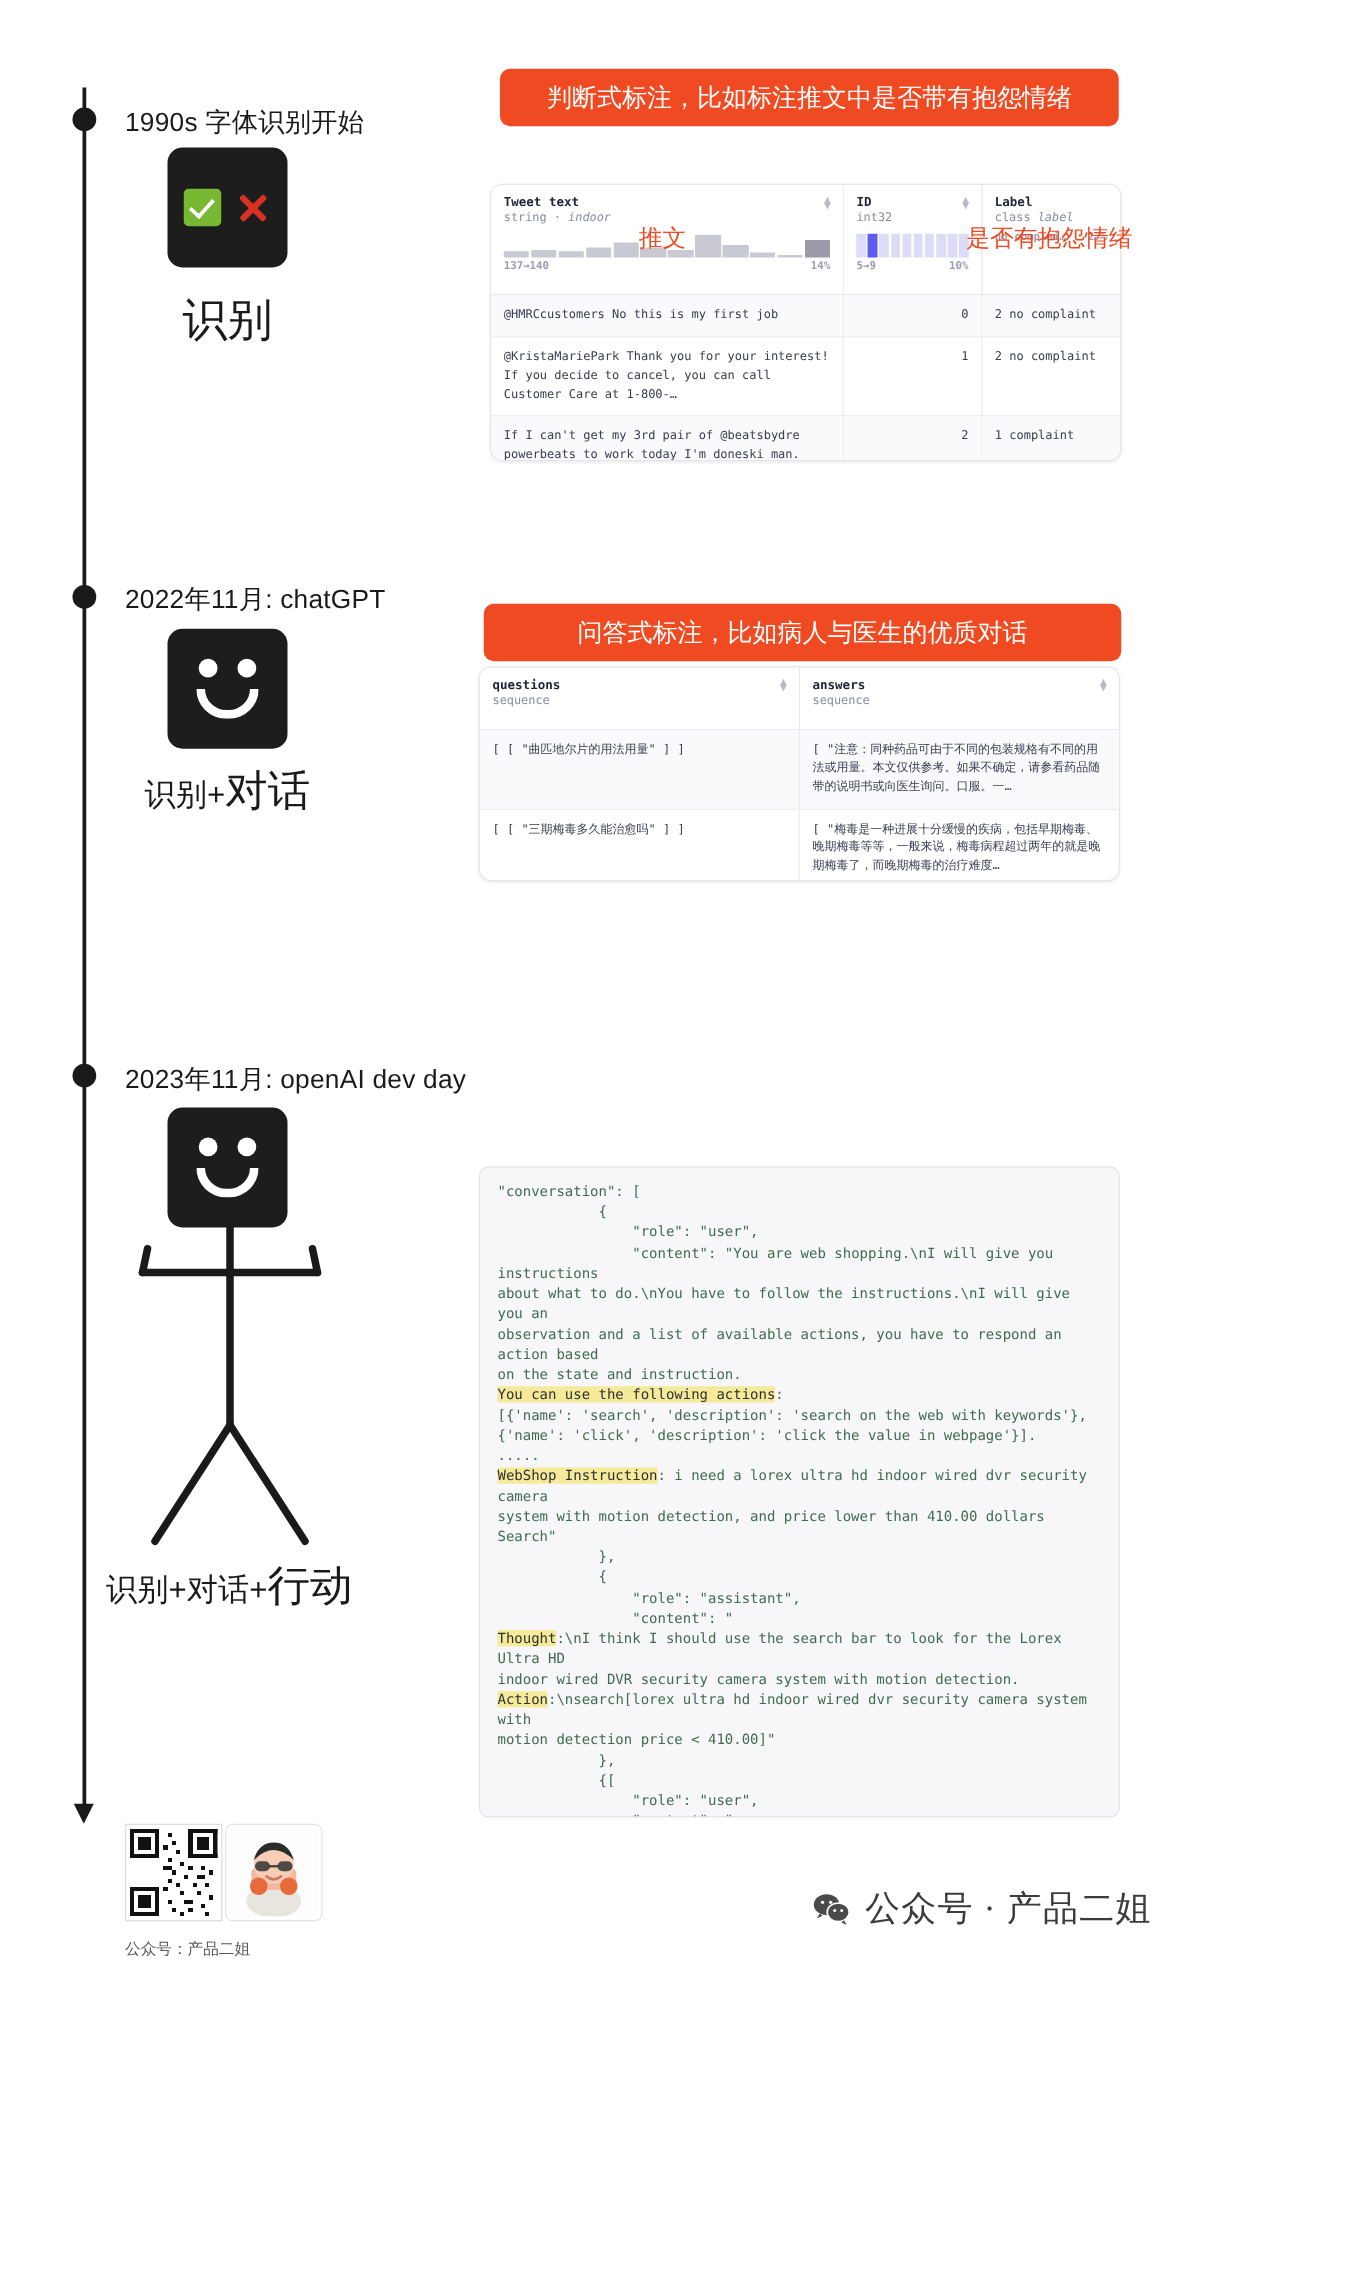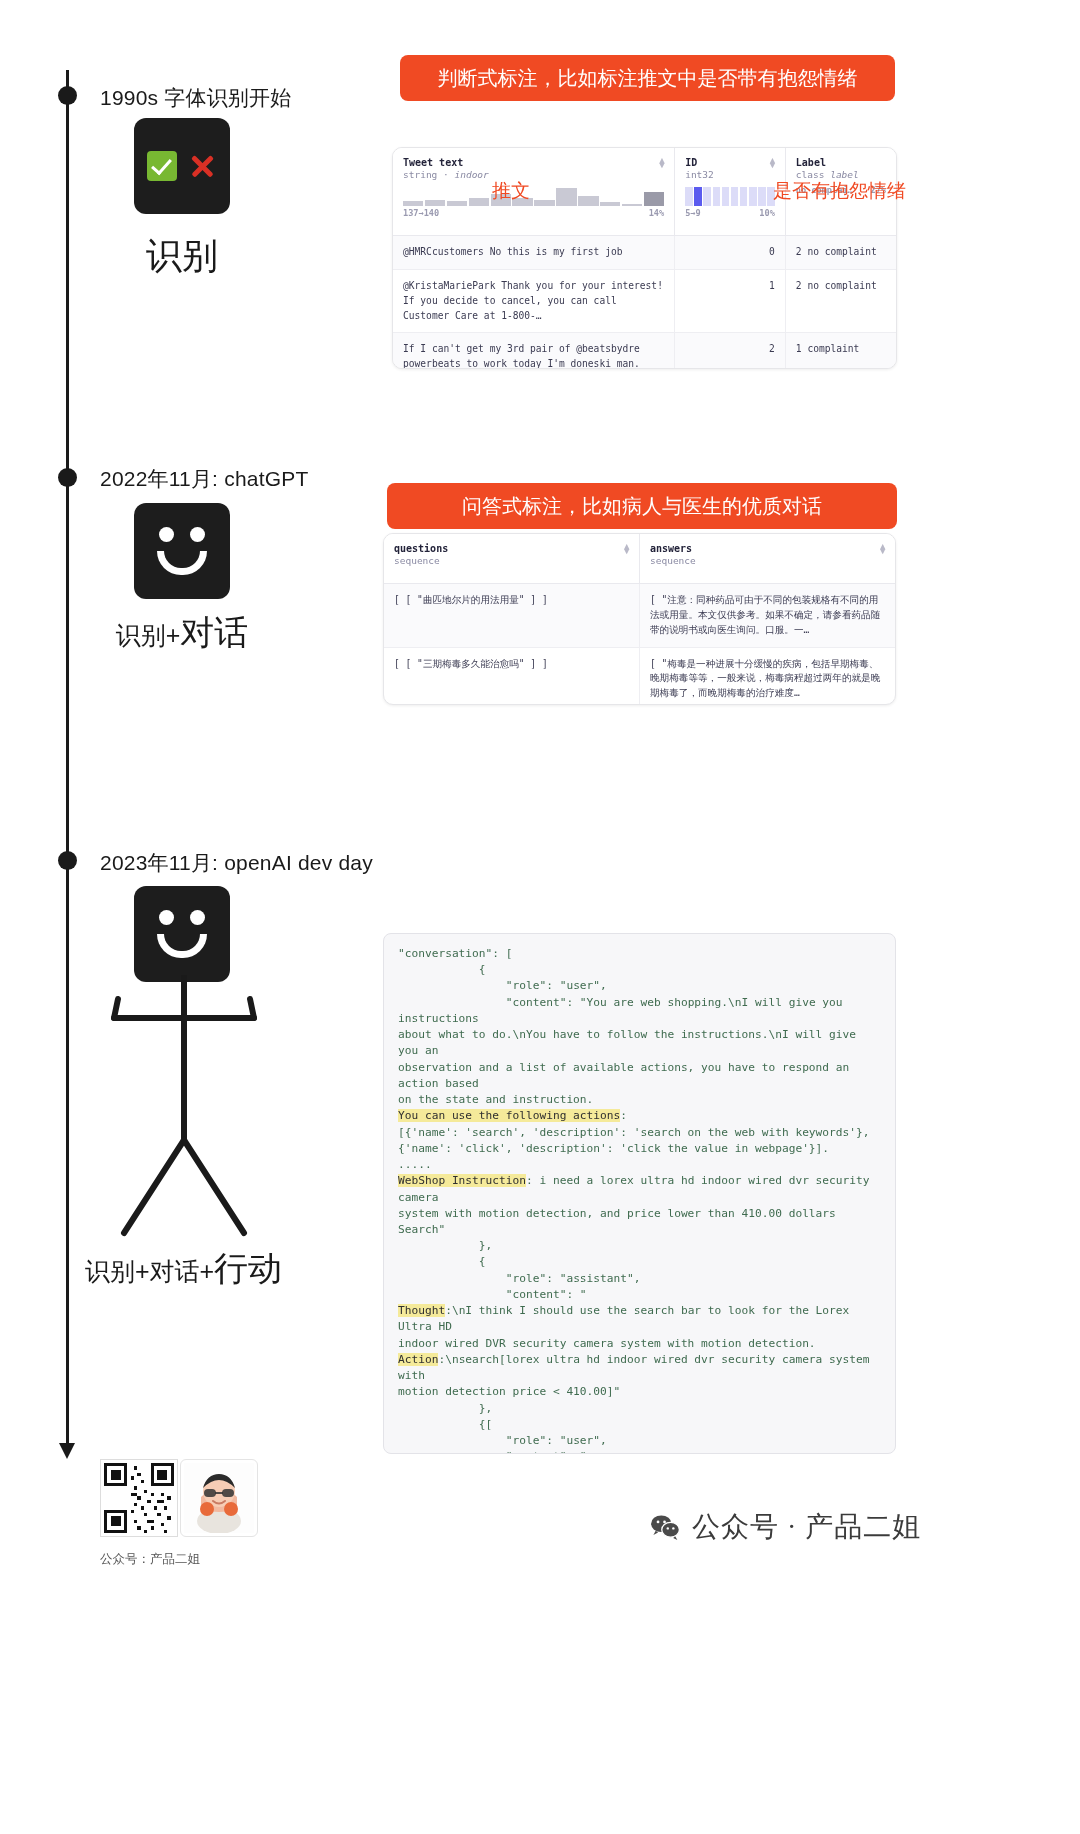--- a/index.html
+++ b/index.html
@@ -320,21 +320,21 @@
         <tr>
           <td>If I can't get my 3rd pair of @beatsbydre powerbeats to work today I'm doneski man. This is a slap in my balls…</td>
           <td class="num">2</td>
           <td><span>1</span>&nbsp;<span>complaint</span></td>
         </tr>
 
       </tbody>
     </table>
   </div>
 
-  <div class="annot" style="left:492px;top:178px">推文</div>
+  <div class="annot" style="left:511px;top:178px">推文</div>
   <div class="annot" style="left:773px;top:178px">是否有抱怨情绪</div>
 
   <div class="banner" style="left:387px;top:483px;width:510px;height:46px">
     <span><b>问答式</b><span>标注，比如病人与医生的优质对话</span></span>
   </div>
 
   <div class="card" style="left:383px;top:533px;width:513px;height:172px">
     <table class="dv">
       <thead>
         <tr>

